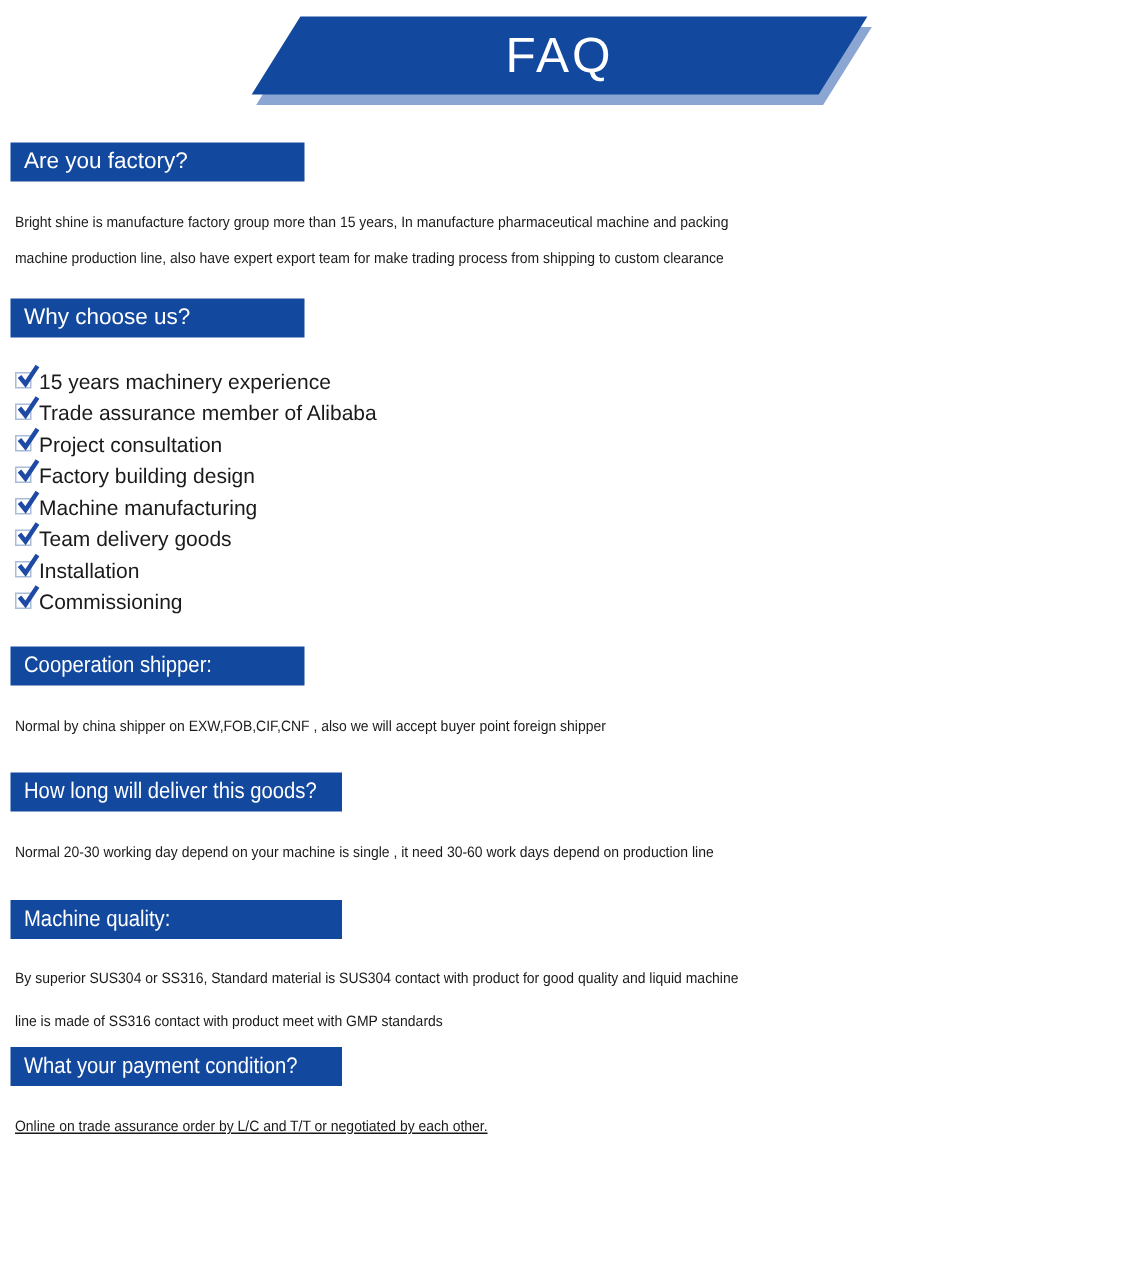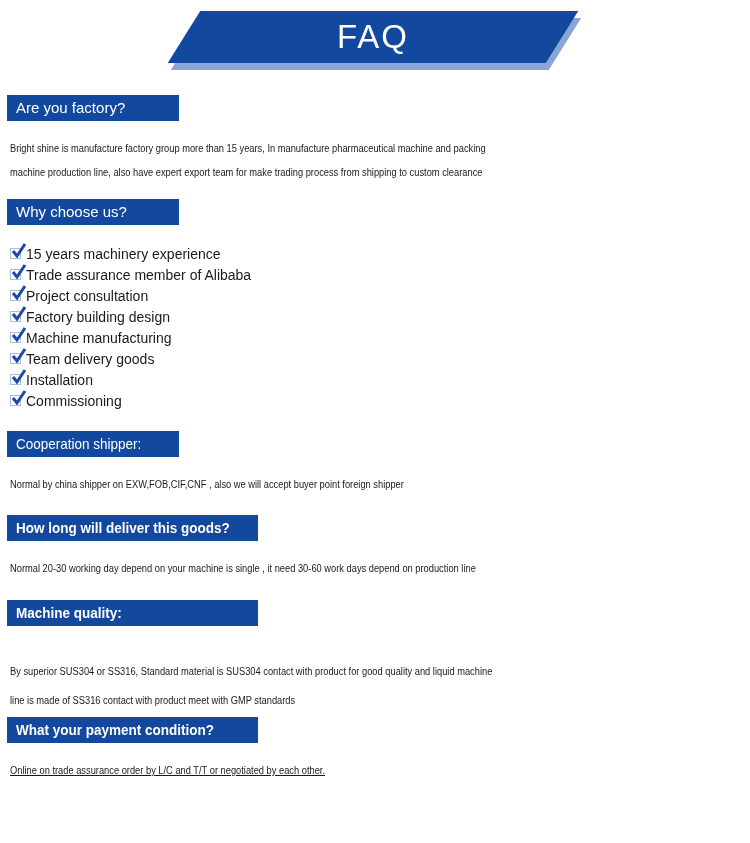--- a/index.html
+++ b/index.html
@@ -33,32 +33,32 @@
     color:#ffffff; font-size:33px; letter-spacing:2px;
   }
 
   
   .hbar {
     box-sizing:border-box; height:26px; line-height:26px;
     margin-left:7px; padding-left:9px;
     background:var(--bar-blue); color:#ffffff; font-size:15px;
     overflow:hidden; white-space:nowrap;
   }
-  .hbar.w1 { width:172px; }
-  .hbar.w2 { width:251px;font-weight:bold; }
+  .hbar.w1 { width:196px; }
+  .hbar.w2 { width:221px; }
 
   
   .narrow { display:inline-block; transform:scaleX(0.9); transform-origin:0 50%; white-space:nowrap; }
 
   
   .para { margin-left:10px; font-size:10px; color:#1a1a1a; }
   .pline { white-space:nowrap; transform:scaleX(0.93); transform-origin:0 50%; }
   .para.lh24 { line-height:24px; margin-top:16px; }
   .para.lh20 { line-height:20px; margin-top:18px; }
-  .para.lh29 { line-height:29px; margin-top:31px; }
+  .para.lh29 { line-height:29px; margin-top:12px; }
 
   .mt14 { margin-top:14px; }
   .mt20 { margin-top:20px; }
   .mt21 { margin-top:21px; }
   .mt2  { margin-top:2px; }
   .mt18 { margin-top:18px;text-decoration:underline; }
 
   
   .checklist { margin-top:18px; margin-left:10px; }
   .chk-row { height:21px; display:flex; align-items:center; }

